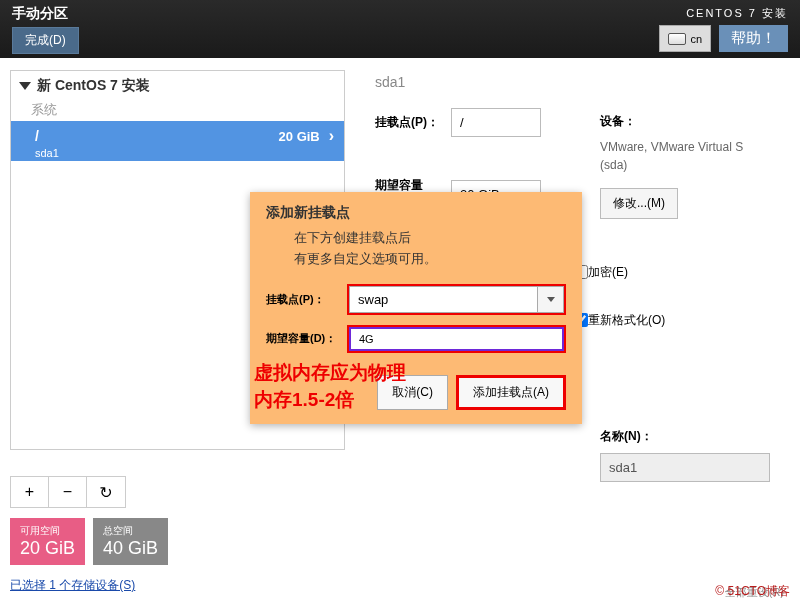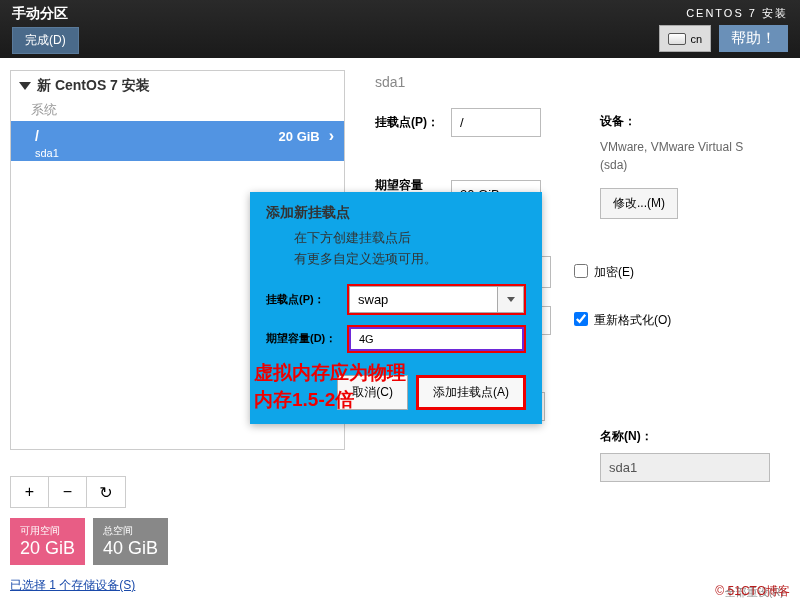--- a/index.html
+++ b/index.html
@@ -42,25 +42,25 @@
     .right-panel { flex: 1; padding: 16px 20px; position: relative; }
     .device-title { font-size: 14px; color: #888; margin-bottom: 18px; }
     .form-row { display: flex; align-items: center; margin-bottom: 14px; gap: 8px; }
     .form-label { font-size: 12px; font-weight: bold; width: 68px; }
     .form-input { border: 1px solid #bbb; padding: 6px 8px; font-size: 13px; width: 90px; }
     .device-info { position: absolute; right: 30px; top: 55px; width: 170px;}
     .device-info-label { font-size: 12px; font-weight: bold; margin-bottom: 8px;}
     .device-info-text { font-size: 12px; color: #666; line-height: 1.5;}
     .modify-button { margin-top: 14px; padding: 6px 12px; font-size: 12px; border: 1px solid #bbb; background: #f5f5f5; cursor: pointer;}
     .dropdown-select { border: 1px solid #bbb; padding: 6px 8px; font-size: 13px; background: #fff; display: inline-flex; align-items: center; justify-content: space-between; gap: 10px;}
-    .reformat-row { display: flex; gap: 6px; font-size: 12px; padding-left: 15px;}
+    .reformat-row { display: flex; align-items: center; font-size: 12px; padding-left: 15px;}
     .reformat-check { width: 14px; height: 14px;}
 
     .modal-overlay { position: absolute; top: 0; left: 0; right: 0; bottom: 0; display: flex; align-items: center; justify-content: center; pointer-events: none;}
-    .modal { position: absolute; top: 192px; left: 250px; width: 292px; background: #0ea5e9; padding: 12px 16px 14px; box-shadow: 0 2px 8px rgba(0,0,0,0.3); pointer-events: auto;}
+    .modal { position: absolute; top: 192px; left: 250px; width: 332px; background: #fdba74; padding: 12px 16px 14px; box-shadow: 0 2px 8px rgba(0,0,0,0.3); pointer-events: auto;}
     .modal-title { font-size: 14px; font-weight: bold; margin-bottom: 6px; color: #333;}
     .modal-desc { font-size: 13px; line-height: 1.6; padding-left: 28px; margin-bottom: 14px; color: #333;}
     .modal-row { display: flex; align-items: center; margin-bottom: 10px; gap: 6px;}
     .modal-label { font-size: 11px; font-weight: bold; width: 75px; text-align: left;}
     .modal-select-wrapper { display: flex; flex: 1; border: 2px solid #e00; }
     .modal-select-input { flex: 1; border: 1px solid #aaa; padding: 5px 8px; font-size: 13px; background: #fff;}
     .modal-select-btn { width: 26px; border: 1px solid #aaa; border-left: none; background: #f5f5f5; display: flex; align-items: center; justify-content: center; cursor: pointer;}
     .modal-text-input { flex: 1; border: 2px solid #e00; padding: 0;}
     .modal-text-input input { width: 100%; border: 2px solid #6d28d9; padding: 4px 8px; font-size: 11px;}
     .modal-buttons { display: flex; justify-content: flex-end; gap: 8px;}

